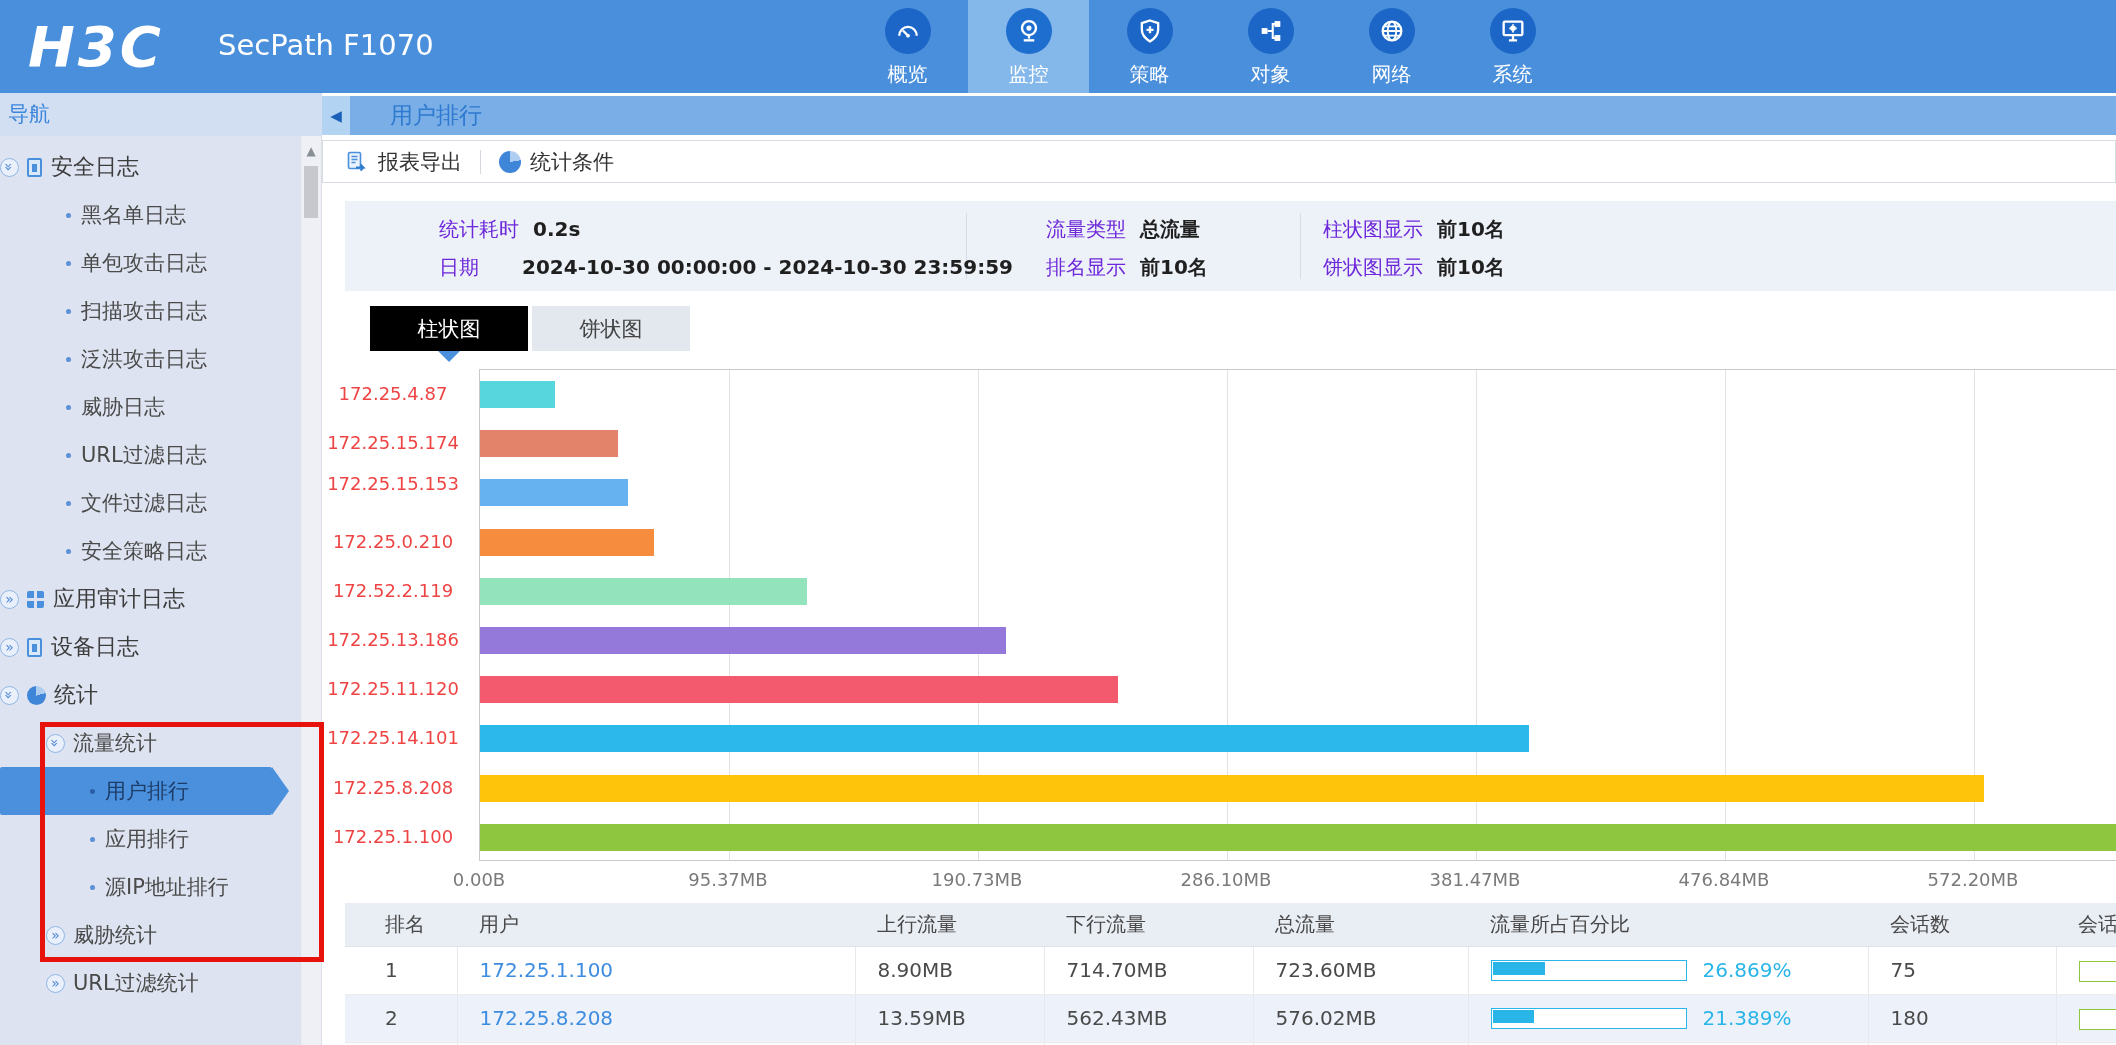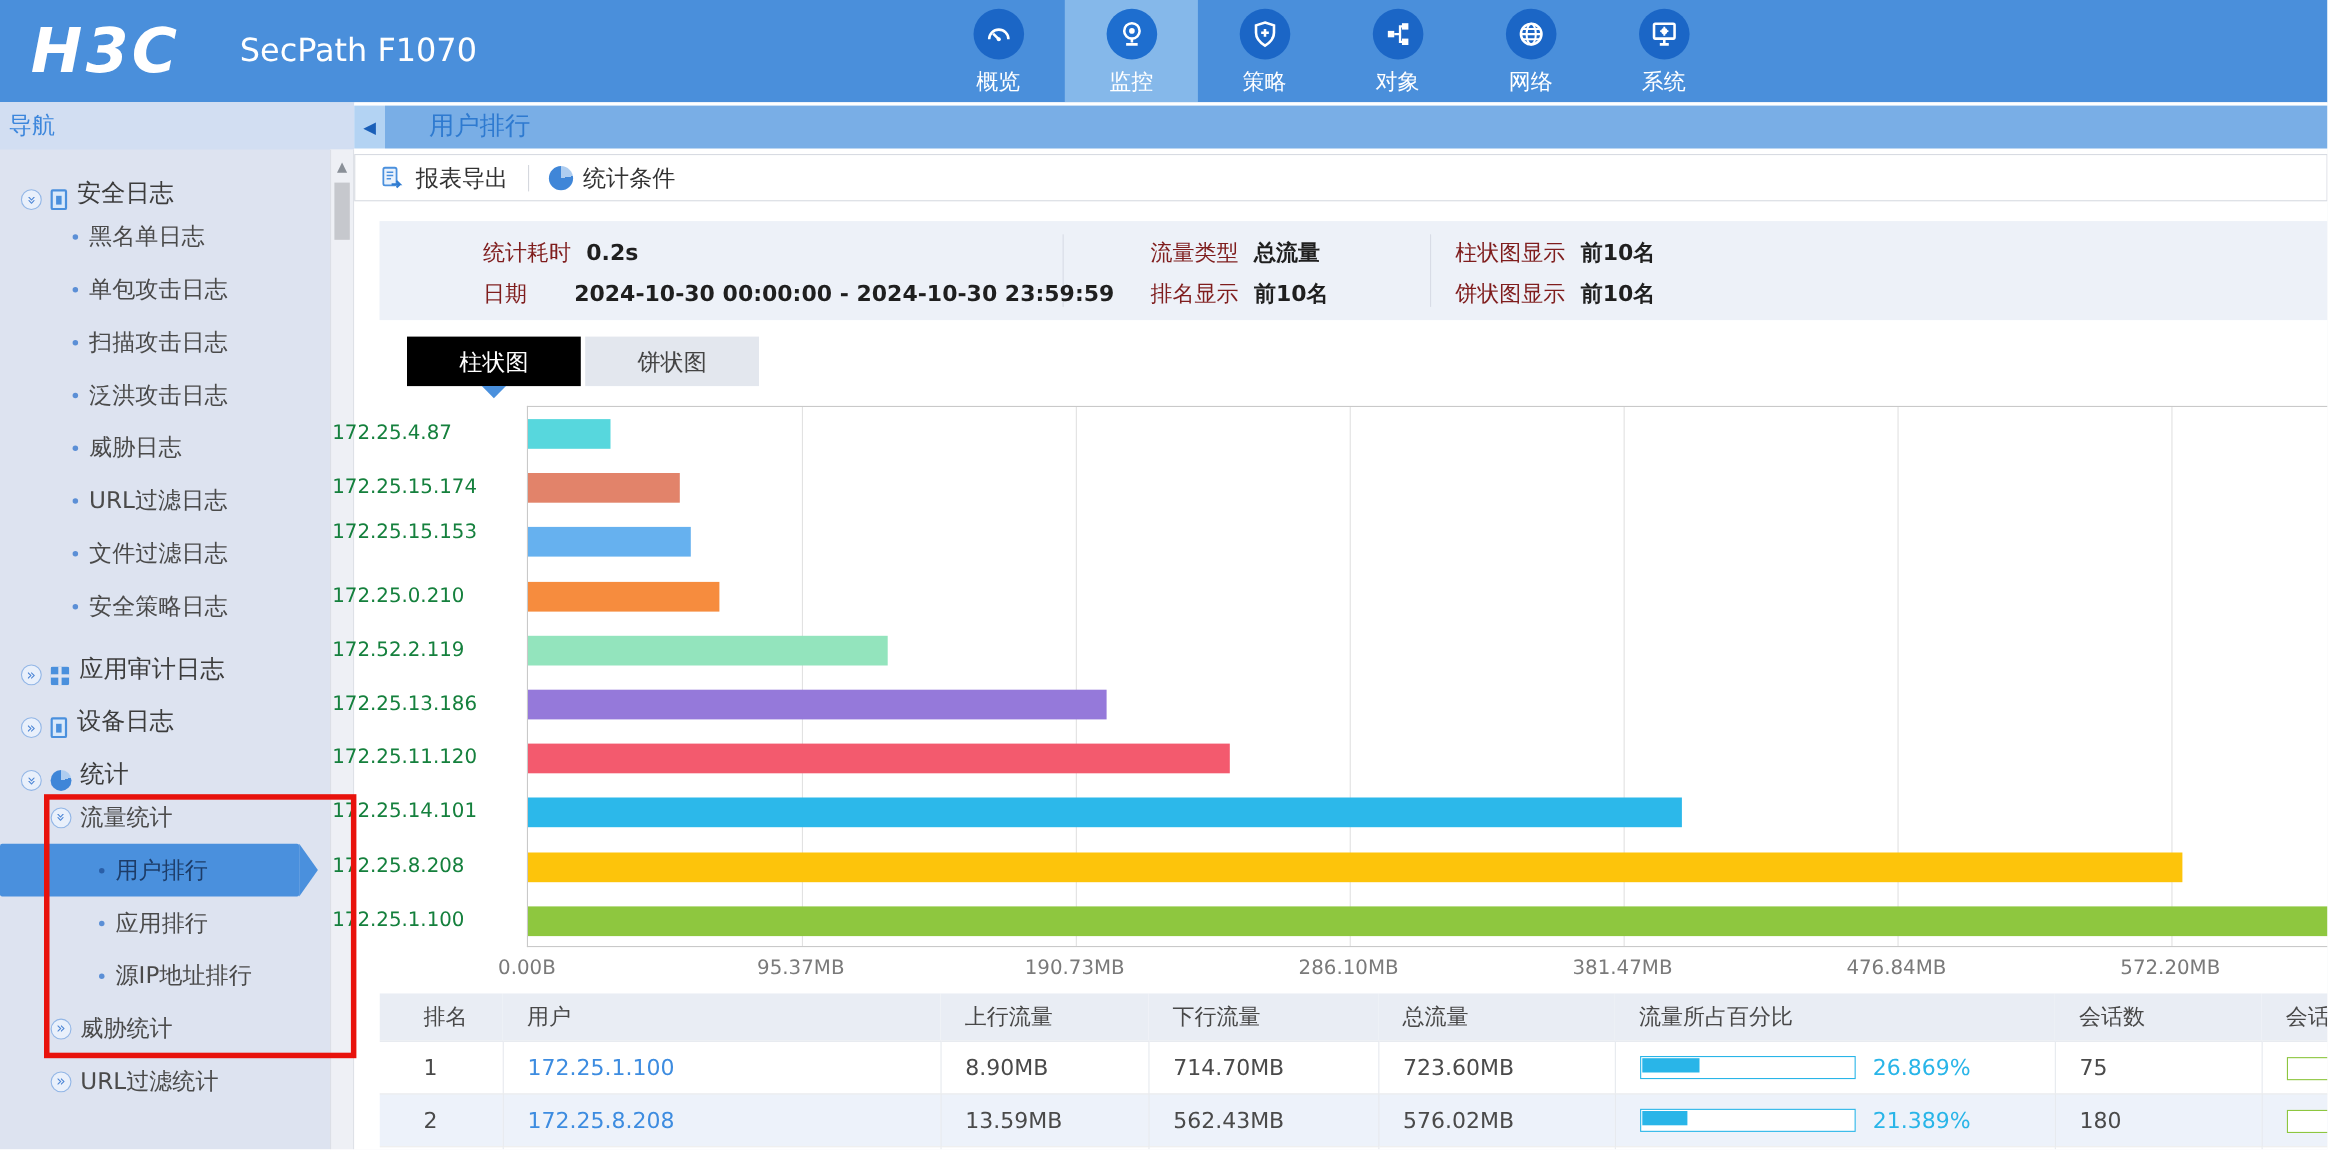--- a/index.html
+++ b/index.html
@@ -16,21 +16,21 @@
   .nav-item.active { background:#85b8ea; }
   .nav-circle { width:46px; height:46px; border-radius:50%; background:#1b66c6; display:flex; align-items:center; justify-content:center; }
   .nav-item.active .nav-circle { background:#1e6ecf; }
   .nav-label { color:#fff; font-size:20px; margin-top:7px; }
 
   
   .sidebar { position:absolute; left:0; top:93px; width:300px; bottom:0; background:#dde3f0; }
   .nav-title { position:absolute; left:0; top:93px; width:322px; height:43px; background:#d2def2; color:#3c86dc; font-size:21px; line-height:43px; padding-left:8px; }
   .tree { position:absolute; left:0; top:136px; width:300px; bottom:0; padding-top:7px; }
   .trow { height:48px; display:flex; align-items:center; font-size:21px; color:#3c3c3c; cursor:pointer; position:relative; }
-  .trow.lvl1 { padding-left:19px; font-size:22px;align-items:flex-end; }
+  .trow.lvl1 { font-size:22px; }
   .trow.lvl2sub { padding-left:66px; font-size:21px; color:#4a4a4a; }
   .trow.lvl2 { padding-left:46px; font-size:21px; color:#4a4a4a; }
   .trow.lvl3 { padding-left:90px; font-size:21px; color:#4a4a4a; }
   .exp { width:19px; height:19px; border-radius:50%; border:1px solid #92b6e6; background:#e9f0fb; color:#4f87d6; display:inline-flex; align-items:center; justify-content:center; margin-right:8px; flex:0 0 19px; }
   .exp::before { content:"\00BB"; font-size:14px; line-height:1; }
   .exp.down::before { display:inline-block; transform:rotate(90deg); }
   .doc-ic { width:15px; height:19px; border:2px solid #4a90dd; border-radius:2px; background:#d9e9fa; margin-right:9px; position:relative; flex:0 0 15px; }
   .doc-ic::before { content:""; position:absolute; left:3px; top:4px; width:5px; height:8px; background:#4a90dd; }
   .grid-ic { width:17px; height:17px; border-radius:2px; margin-right:9px; flex:0 0 17px;
     background:linear-gradient(#dde3f0,#dde3f0) 50% 0/3px 100% no-repeat,
@@ -58,32 +58,32 @@
   .toolbar { position:absolute; left:0; top:47px; right:0; height:43px; background:#fff; border:1px solid #d8dbe2; display:flex; align-items:center; padding-left:22px; }
   .tool-btn { display:flex; align-items:center; font-size:21px; color:#333; cursor:pointer; }
   .tool-btn svg, .tool-btn .pie-tool { margin-right:9px; }
   .pie-tool { width:22px; height:22px; border-radius:50%; background:conic-gradient(#aecdf0 0 80deg,#3f86d8 80deg 360deg); }
   .tool-sep { width:1px; height:24px; background:#d5d8de; margin:0 18px; }
 
   
   .summary { position:absolute; left:23px; top:108px; right:0; height:90px; background:#edf1f8; }
   .sum-div { position:absolute; top:12px; bottom:12px; width:1px; background:#d8dce6; }
   .sum-item { position:absolute; font-size:20px; white-space:nowrap; }
-  .sum-label { color:#7f1d1d; }
+  .sum-label { color:#6d28d9; }
   .sum-value { color:#1f1f1f; font-weight:bold; margin-left:14px; }
 
   
   .tabs { position:absolute; left:48px; top:213px; display:flex; gap:4px; }
   .tab { width:158px; height:45px; font-size:21px; display:flex; align-items:center; justify-content:center; cursor:pointer; background:#e3e7ee; color:#444; position:relative; }
   .tab.active { background:#000000; color:#fff; }
   .tab.active::after { content:""; position:absolute; left:50%; bottom:-11px; transform:translateX(-50%); border:11px solid transparent; border-top-color:#4a90dd; border-bottom:none; }
 
   
   .y-labels { position:absolute; left:0; top:276px; width:157px; height:492px; }
-  .y-label { position:absolute; right:0; width:177px; height:49px; line-height:49px; text-align:left; padding-right:14px; font-size:18px; color:#15803d; }
+  .y-label { position:absolute; right:0; width:158px; height:49px; line-height:49px; text-align:center; padding-right:14px; font-size:18px; color:#ef4444; }
   .plot { position:absolute; left:157px; top:276px; right:0; height:492px; border:1px solid #c9c9c9; border-right:none; overflow:hidden; background:#fff; }
   .gridline { position:absolute; top:0; bottom:0; width:1px; background:#e2e2e2; }
   .bar { position:absolute; left:0; height:27px; }
   .x-axis { position:absolute; left:157px; top:776px; right:0; height:24px; }
   .x-tick { position:absolute; transform:translateX(-50%); font-size:18px; color:#7a7a7a; white-space:nowrap; }
 
   
   .table-wrap { position:absolute; left:23px; top:810px; right:0; bottom:0; overflow:hidden; }
   table { border-collapse:collapse; table-layout:fixed; width:1971px; }
   col.c1{width:112px} col.c2{width:398px} col.c3{width:189px} col.c4{width:209px}

